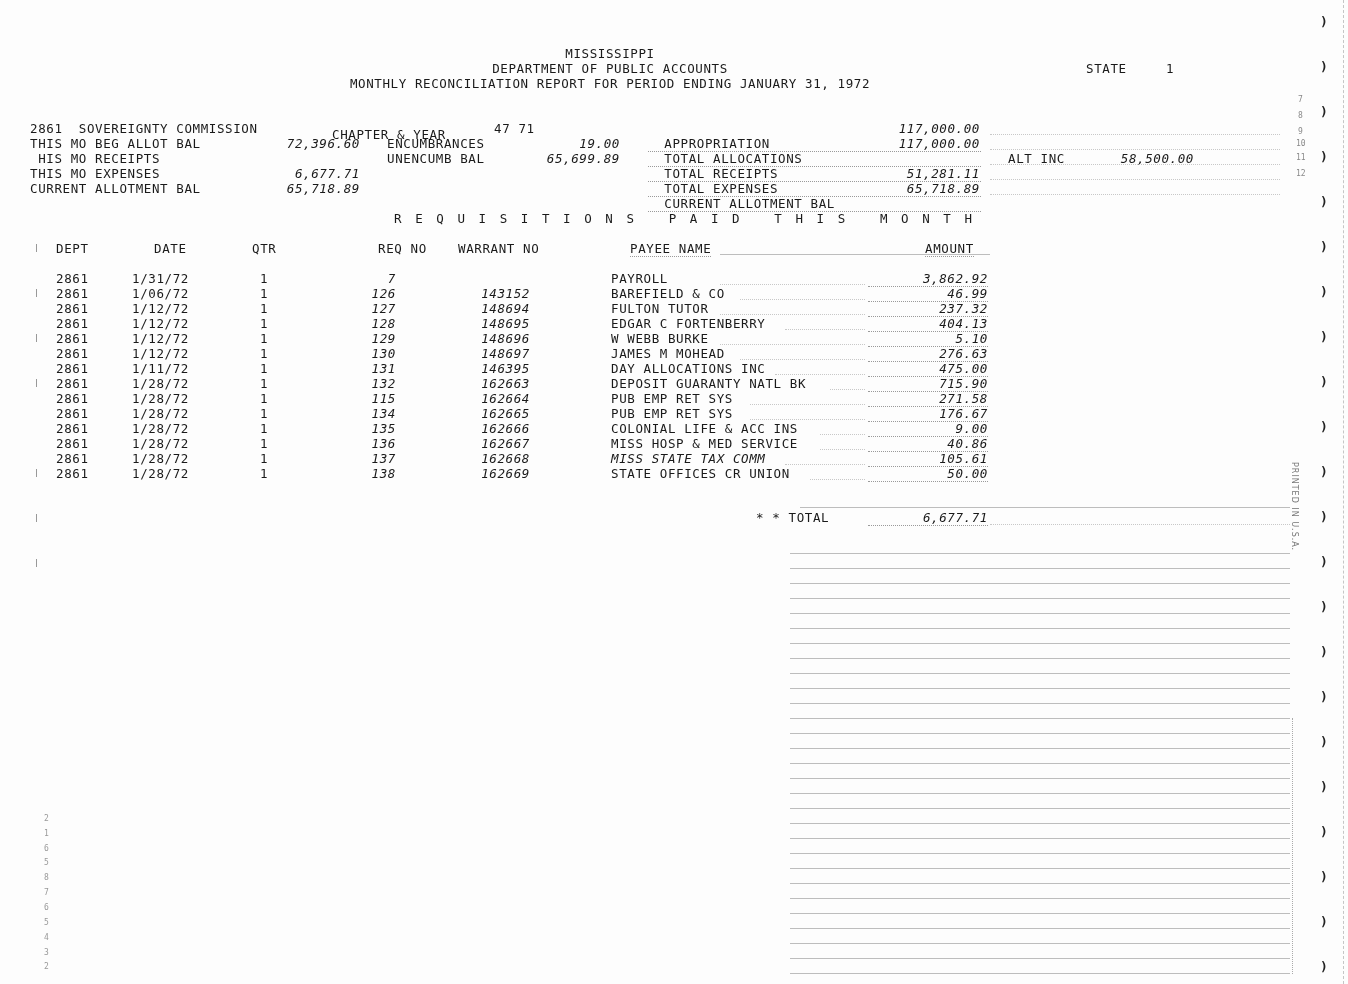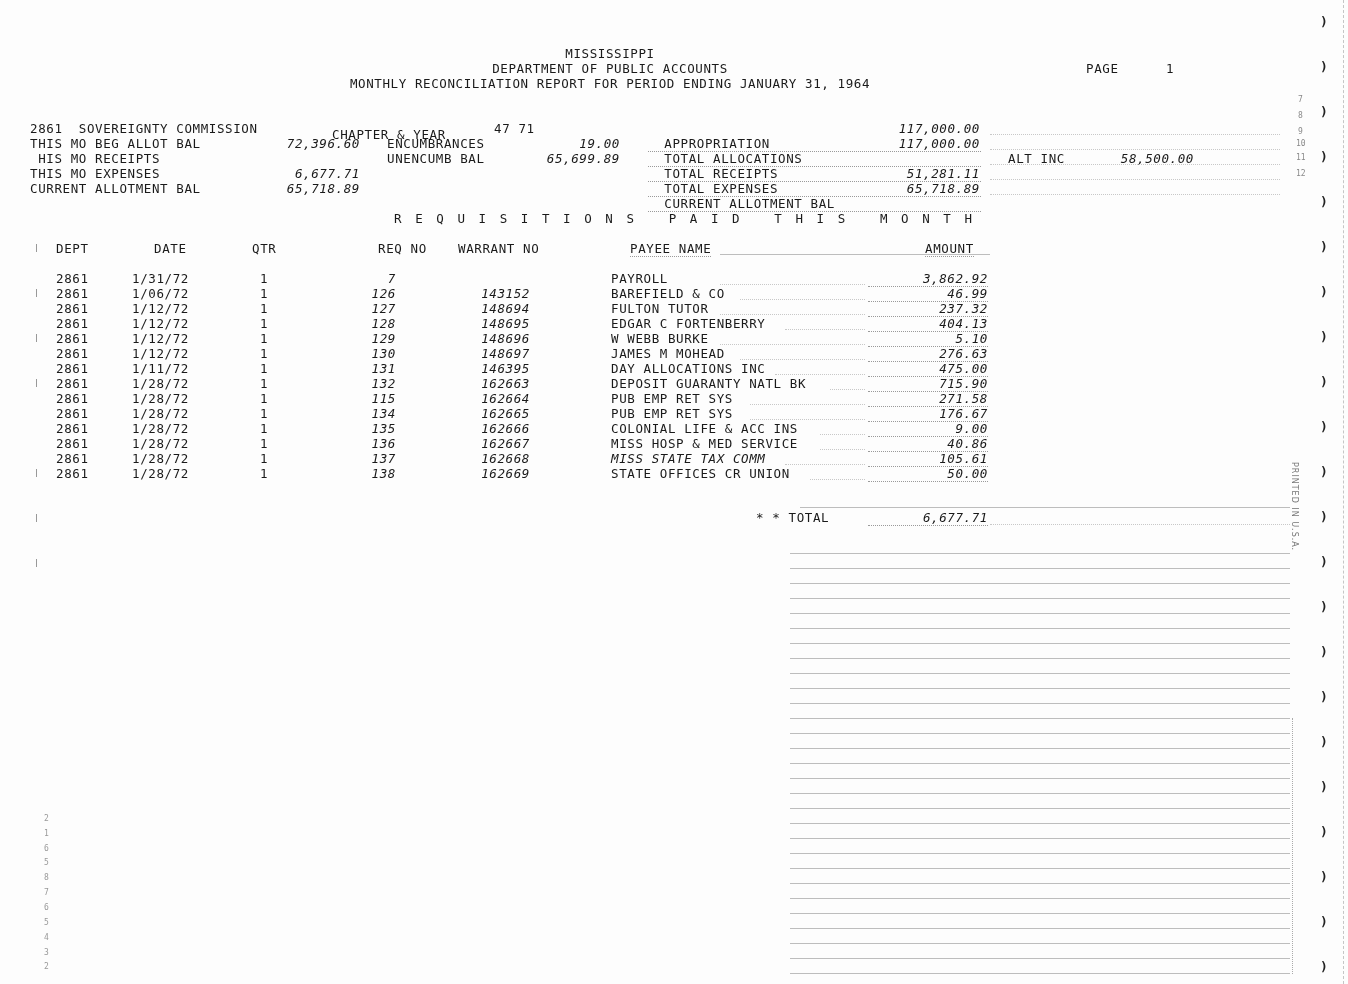--- a/index.html
+++ b/index.html
@@ -24,22 +24,22 @@
       font-family: "DejaVu Sans", sans-serif;
     }
     .margin-num { position: absolute; left: 44px; font-size: 8px; color: #999; letter-spacing: 0; }
     .tick { position: absolute; left: 36px; width: 0; height: 8px; border-left: 1px solid #999; }
   </style>
 </head>
 <body>
 
 <div class="abs hdr" style="top:46px;">MISSISSIPPI</div>
 <div class="abs hdr" style="top:61px;">DEPARTMENT OF PUBLIC ACCOUNTS</div>
-<div class="abs hdr" style="top:76px;">MONTHLY RECONCILIATION REPORT FOR PERIOD ENDING JANUARY 31, 1964</div>
-<div class="abs" style="left:1086px; top:61px;">PAGE</div>
+<div class="abs hdr" style="top:76px;">MONTHLY RECONCILIATION REPORT FOR PERIOD ENDING JANUARY 31, 1972</div>
+<div class="abs" style="left:1086px; top:61px;">STATE</div>
 <div class="abs" style="left:1166px; top:61px;">1</div>
 
 <div class="abs" style="left:30px; top:121px;">2861  SOVEREIGNTY COMMISSION</div>
 <div class="abs" style="left:332px; top:127px;">CHAPTER &amp; YEAR</div>
 <div class="abs" style="left:494px; top:121px;">47 71</div>
 
 <div class="abs" style="left:30px; top:136px;">THIS MO BEG ALLOT BAL</div>
 <div class="abs r" style="left:250px; width:110px; top:136px;">72,396.60</div>
 <div class="abs" style="left:30px; top:151px;"> HIS MO RECEIPTS</div>
 <div class="abs r" style="left:250px; width:110px; top:151px;"></div>

